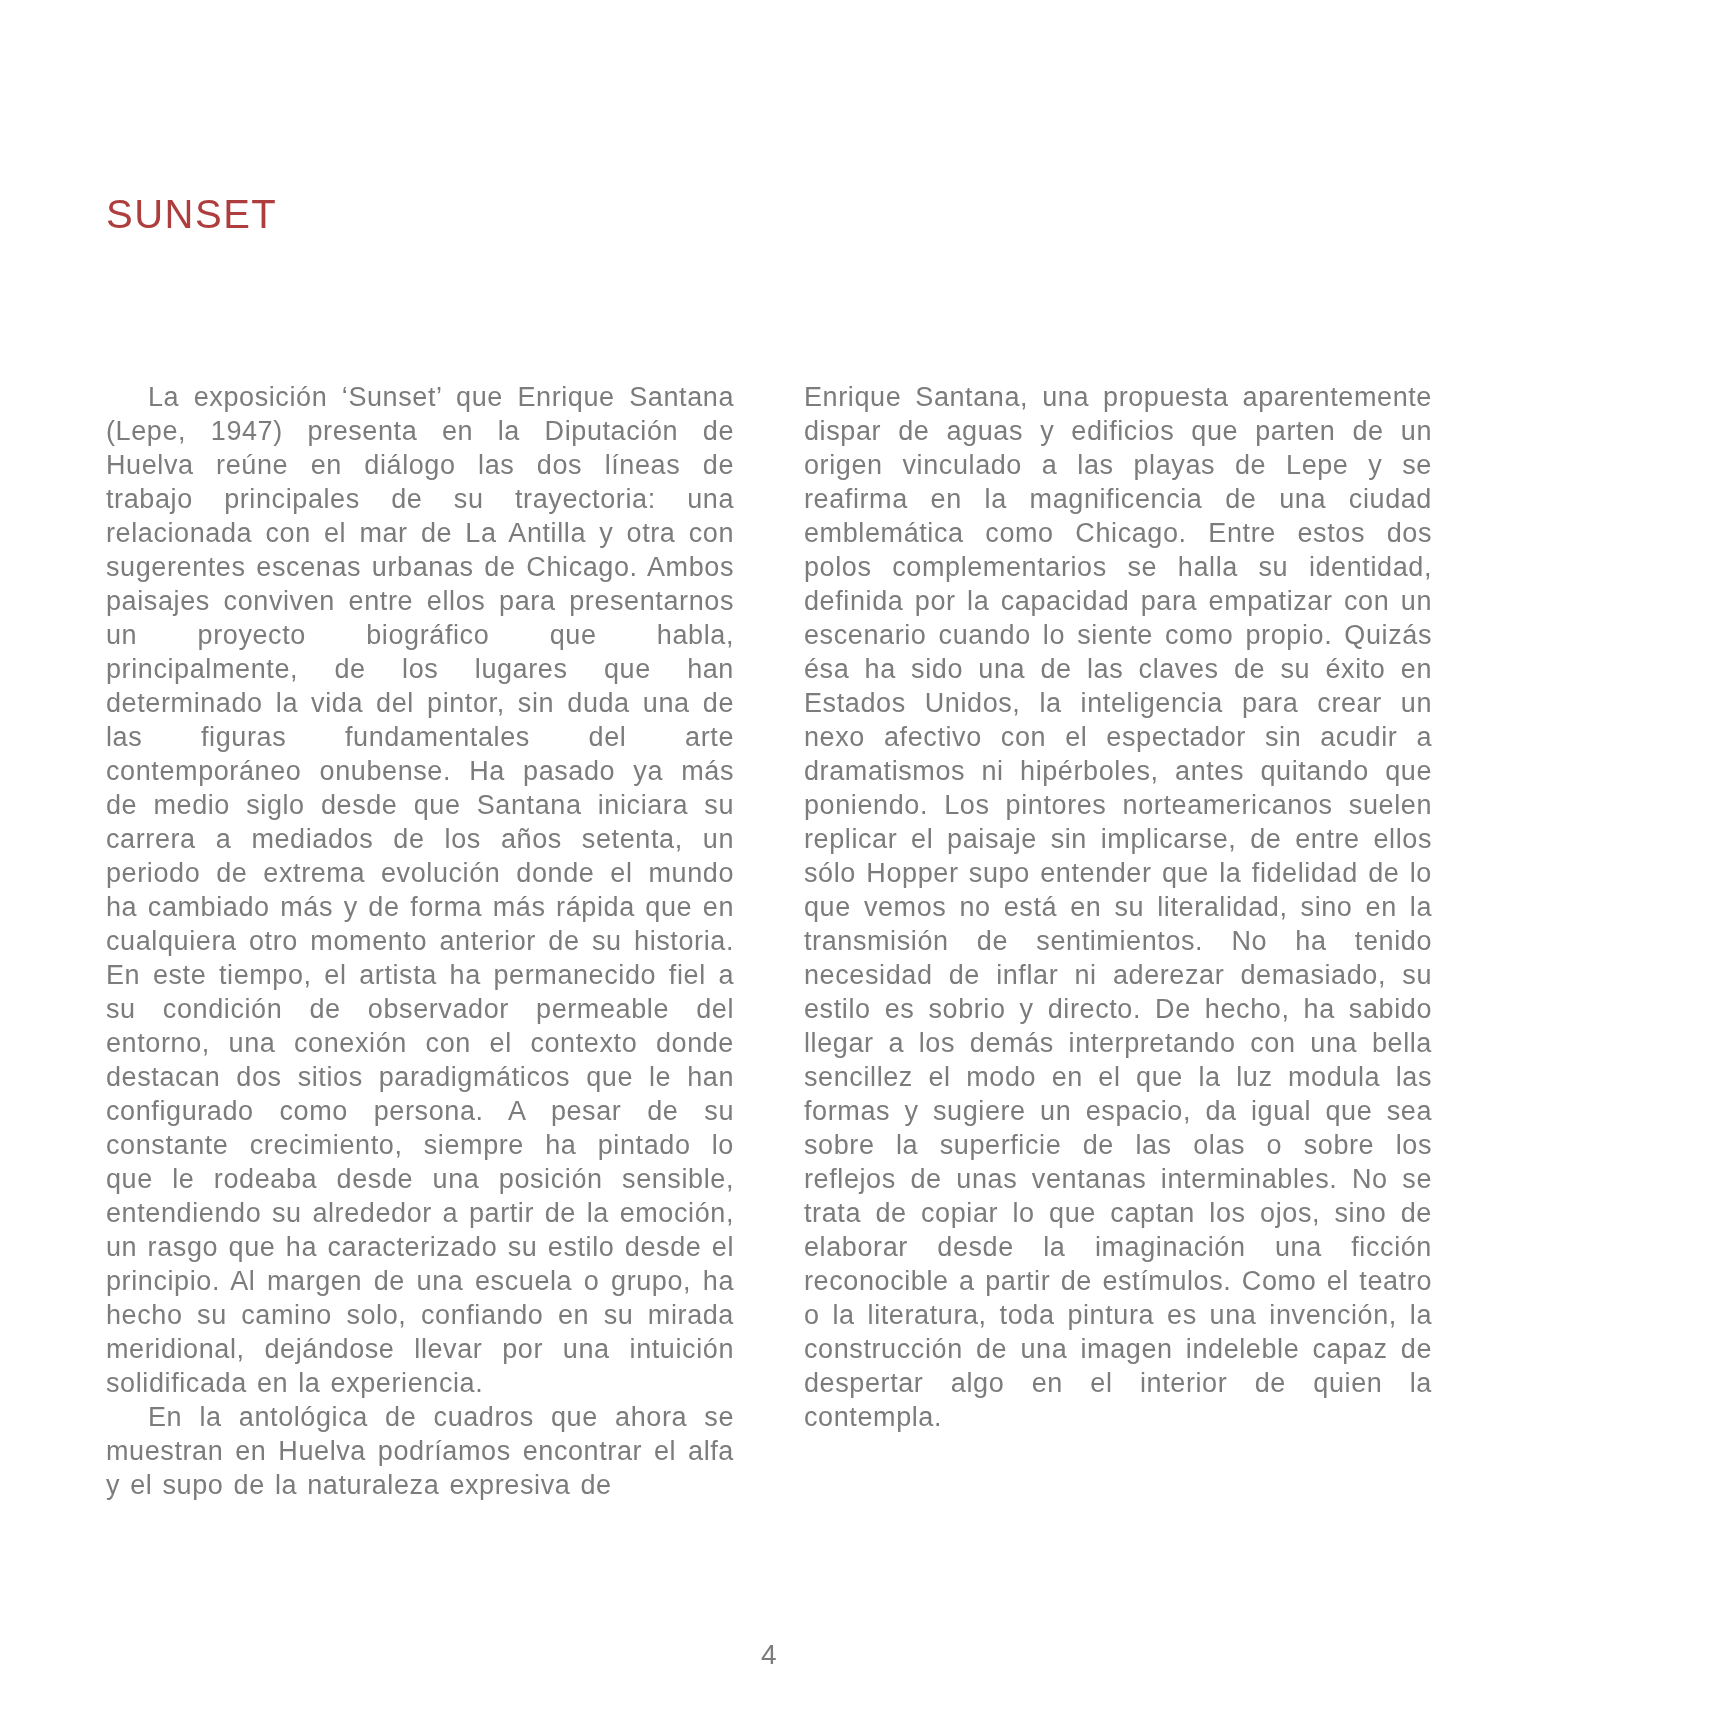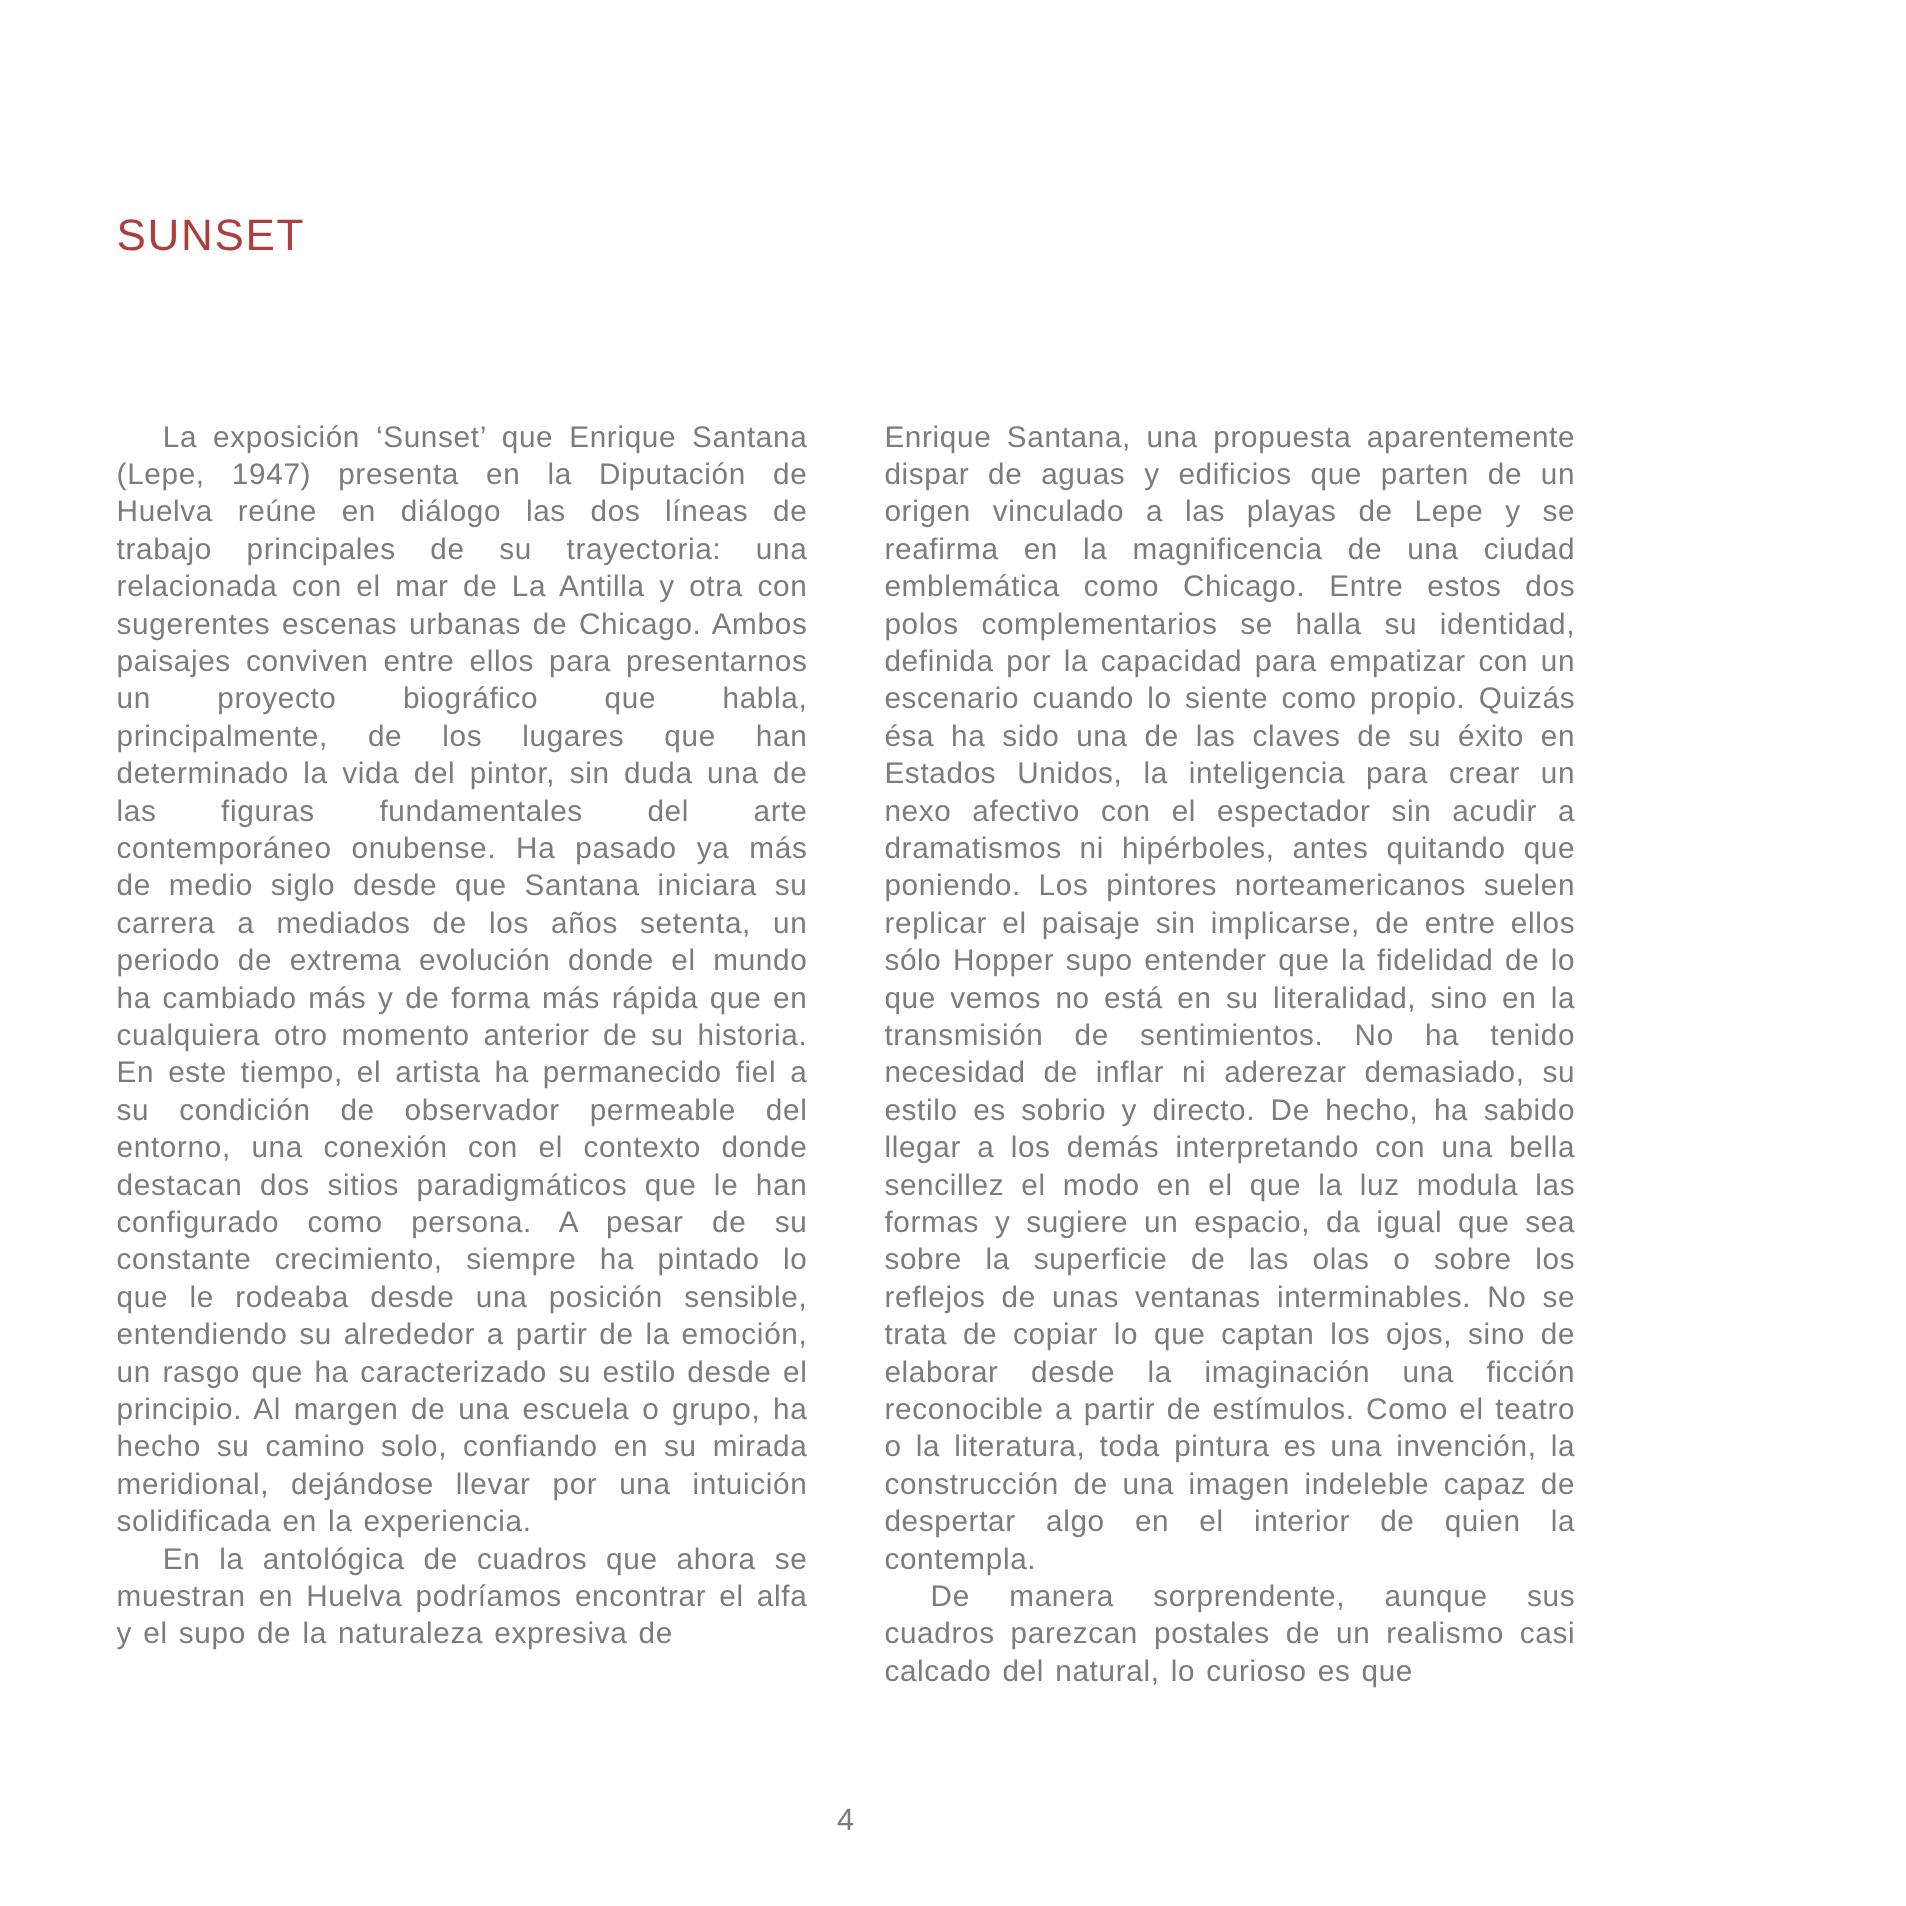--- a/index.html
+++ b/index.html
@@ -82,21 +82,20 @@
 
   <div class="content">
 
     <div class="column">
       <p class="indent">La exposición ‘Sunset’ que Enrique Santana (Lepe, 1947) presenta en la Diputación de Huelva reúne en diálogo las dos líneas de trabajo principales de su trayectoria: una relacionada con el mar de La Antilla y otra con sugerentes escenas urbanas de Chicago. Ambos paisajes conviven entre ellos para presentarnos un proyecto biográfico que habla, principalmente, de los lugares que han determinado la vida del pintor, sin duda una de las figuras fundamentales del arte contemporáneo onubense.  Ha pasado ya más de medio siglo desde que Santana iniciara su carrera a mediados de los años setenta, un periodo de extrema evolución donde el mundo ha cambiado más y de forma más rápida que en cualquiera otro momento anterior de su historia. En este tiempo, el artista ha permanecido fiel a su condición de observador permeable del entorno, una conexión con el contexto donde destacan dos sitios paradigmáticos que le han configurado como persona. A pesar de su constante crecimiento, siempre ha pintado lo que le rodeaba desde una posición sensible, entendiendo su alrededor a partir de la emoción, un rasgo que ha caracterizado su estilo desde el principio. Al margen de una escuela o grupo, ha hecho su camino solo, confiando en su mirada meridional, dejándose llevar por una intuición solidificada en la experiencia.</p>
       <p class="indent">En la antológica de cuadros que ahora se muestran en Huelva podríamos encontrar el alfa y el supo de la naturaleza expresiva de</p>
     </div>
 
     <div class="column">
       <p>Enrique Santana, una propuesta aparentemente dispar de aguas y edificios que parten de un origen vinculado a las playas de Lepe y se reafirma en la magnificencia de una ciudad emblemática como Chicago. Entre estos dos polos complementarios se halla su identidad, definida por la capacidad para empatizar con un escenario cuando lo siente como propio. Quizás ésa ha sido una de las claves de su éxito en Estados Unidos, la inteligencia para crear un nexo afectivo con el espectador sin acudir a dramatismos ni hipérboles, antes quitando que poniendo. Los pintores norteamericanos suelen replicar el paisaje sin implicarse, de entre ellos sólo Hopper supo entender que la fidelidad de lo que vemos no está en su literalidad, sino en la transmisión de sentimientos. No ha tenido necesidad de inflar ni aderezar demasiado, su estilo es sobrio y directo. De hecho, ha sabido llegar a los demás interpretando con una bella sencillez el modo en el que la luz modula las formas y sugiere un espacio, da igual que sea sobre la superficie de las olas o sobre los reflejos de unas ventanas interminables. No se trata de copiar lo que captan los ojos, sino de elaborar desde la imaginación una ficción reconocible a partir de estímulos. Como el teatro o la literatura, toda pintura es una invención, la construcción de una imagen indeleble capaz de despertar algo en el interior de quien la contempla.</p>
-      <p class="indent">De manera sorprendente, aunque sus cuadros parezcan postales de un realismo casi calcado del natural, lo curioso es que</p>
     </div>
 
   </div>
 
   <div class="page-footer">
     <span class="page-number">4</span>
   </div>
 
 </div>
 

